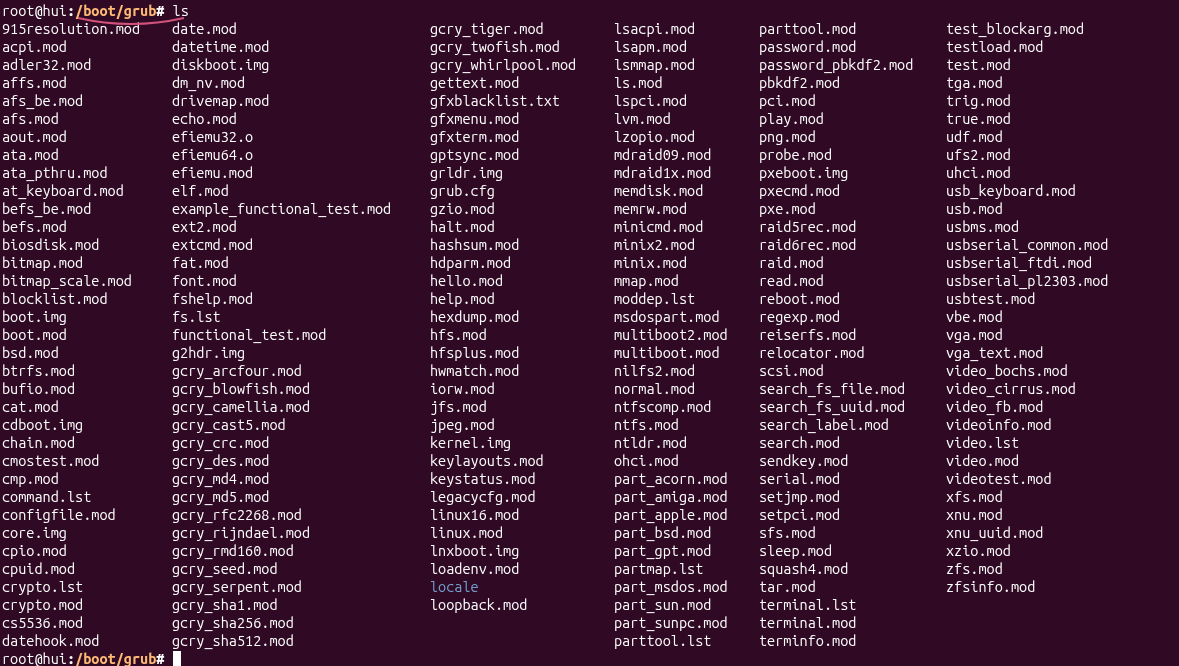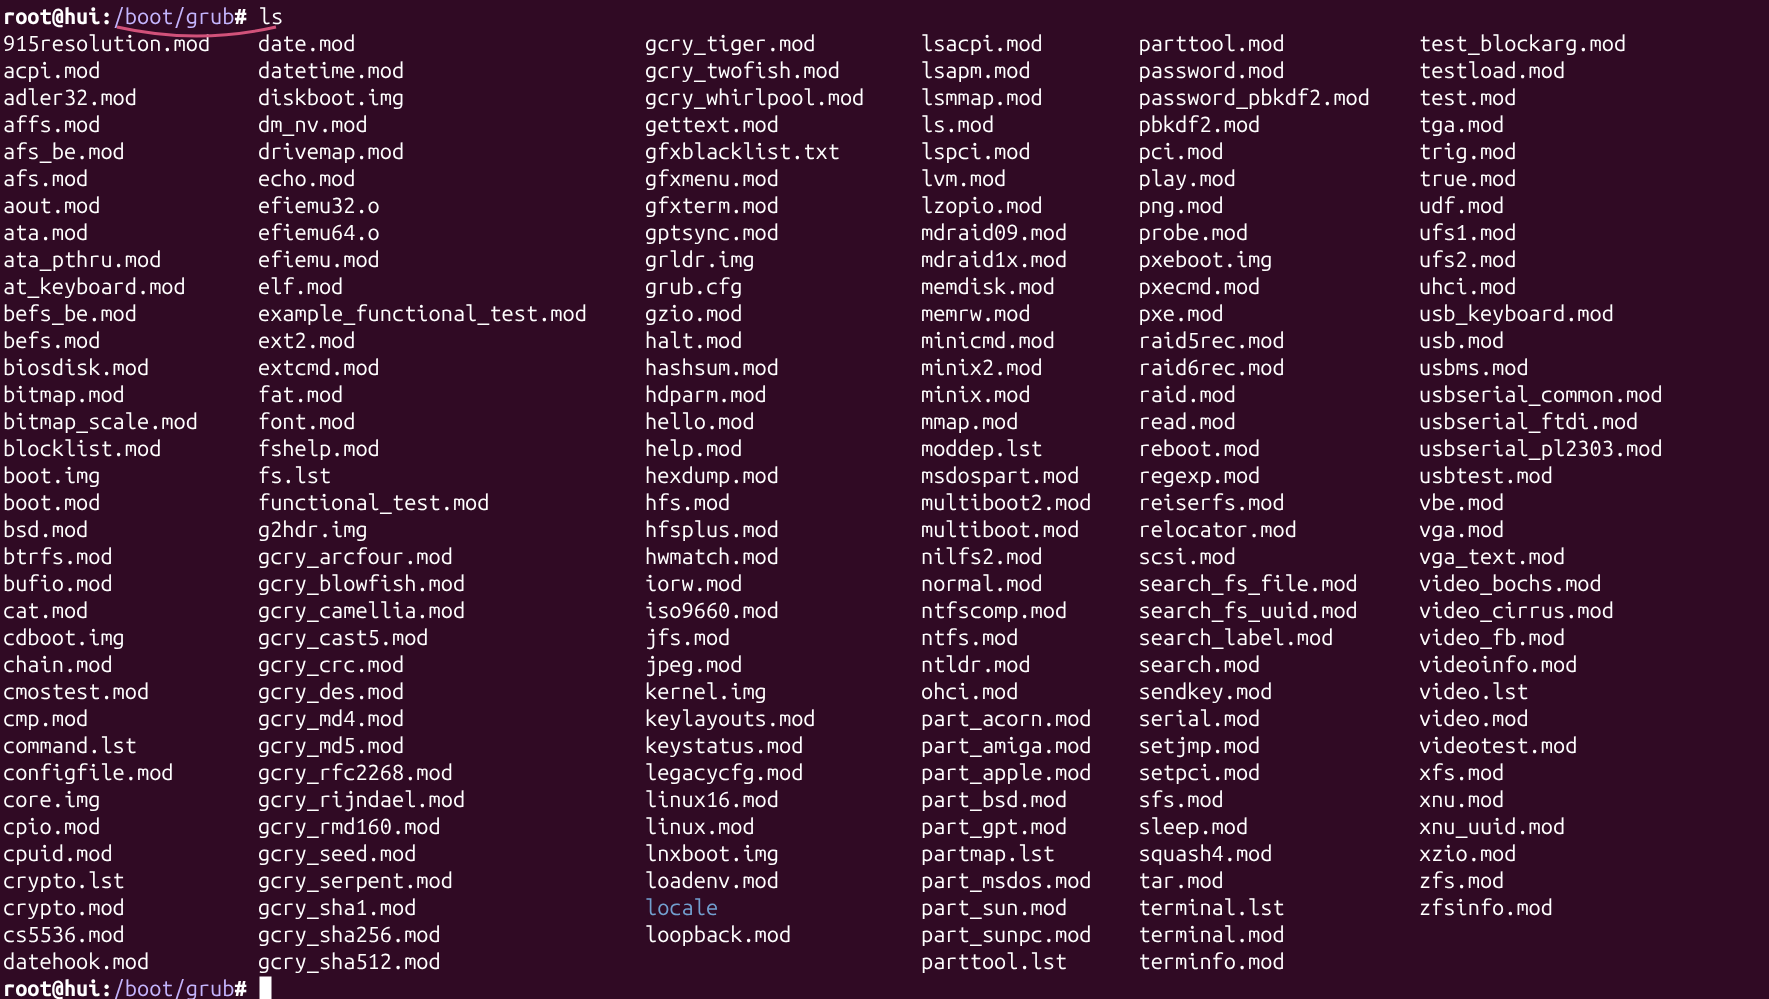--- a/index.html
+++ b/index.html
@@ -9,22 +9,22 @@
     color: #ffffff;
     font-family: "Ubuntu Mono", "DejaVu Sans Mono", "Consolas", monospace;
     font-size: 14.5px;
     line-height: 18px;
     width: 1179px;
     height: 666px;
     box-sizing: border-box;
     overflow: hidden;
   }
   .prompt-line { white-space: pre; }
-  .prompt-user { color: #ffffff; font-weight: bold; }
-  .prompt-path { color: #c4b5fd; font-weight: normal; text-align: center; }
+  .prompt-user { color: #ffffff; font-weight: normal; }
+  .prompt-path { color: #fdba74; font-weight: bold; text-align: center; }
   .prompt-sym  { color: #ffffff; font-weight: bold; }
   .cmd { color: #ffffff; text-align: center; }
   .listing {
     display: grid;
     grid-template-columns: 170px 258px 184px 145px 187px auto;
     column-gap: 0;
   }
   .col { display: flex; flex-direction: column; }
   .file { color: #ffffff; white-space: pre; }
   .dir  { color: #729fcf; font-weight: normal; white-space: pre; }
@@ -146,21 +146,20 @@
         <span class="file">halt.mod</span>
         <span class="file">hashsum.mod</span>
         <span class="file">hdparm.mod</span>
         <span class="file">hello.mod</span>
         <span class="file">help.mod</span>
         <span class="file">hexdump.mod</span>
         <span class="file">hfs.mod</span>
         <span class="file">hfsplus.mod</span>
         <span class="file">hwmatch.mod</span>
         <span class="file">iorw.mod</span>
-        <span class="file">iso9660.mod</span>
         <span class="file">jfs.mod</span>
         <span class="file">jpeg.mod</span>
         <span class="file">kernel.img</span>
         <span class="file">keylayouts.mod</span>
         <span class="file">keystatus.mod</span>
         <span class="file">legacycfg.mod</span>
         <span class="file">linux16.mod</span>
         <span class="file">linux.mod</span>
         <span class="file">lnxboot.img</span>
         <span class="file">loadenv.mod</span>
@@ -242,21 +241,20 @@
         <span class="file">terminfo.mod</span>
       </div>
       <div class="col">
         <span class="file">test_blockarg.mod</span>
         <span class="file">testload.mod</span>
         <span class="file">test.mod</span>
         <span class="file">tga.mod</span>
         <span class="file">trig.mod</span>
         <span class="file">true.mod</span>
         <span class="file">udf.mod</span>
-        <span class="file">ufs1.mod</span>
         <span class="file">ufs2.mod</span>
         <span class="file">uhci.mod</span>
         <span class="file">usb_keyboard.mod</span>
         <span class="file">usb.mod</span>
         <span class="file">usbms.mod</span>
         <span class="file">usbserial_common.mod</span>
         <span class="file">usbserial_ftdi.mod</span>
         <span class="file">usbserial_pl2303.mod</span>
         <span class="file">usbtest.mod</span>
         <span class="file">vbe.mod</span>

